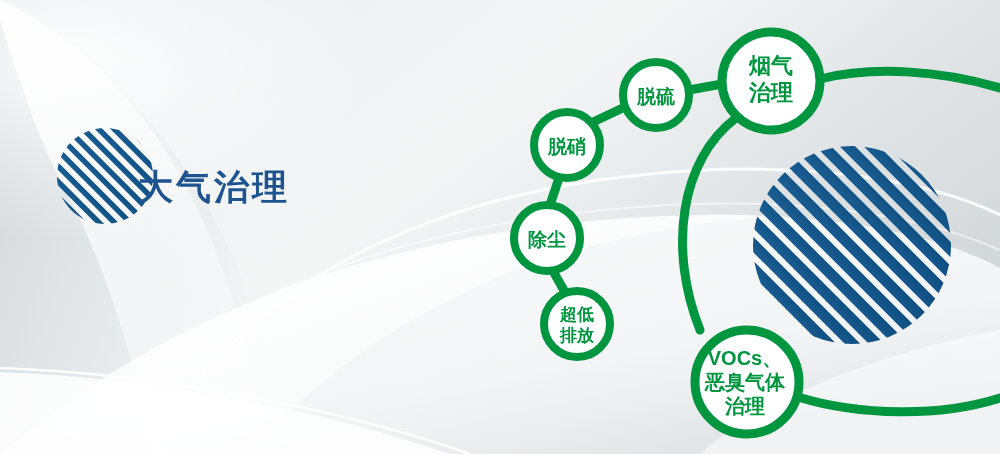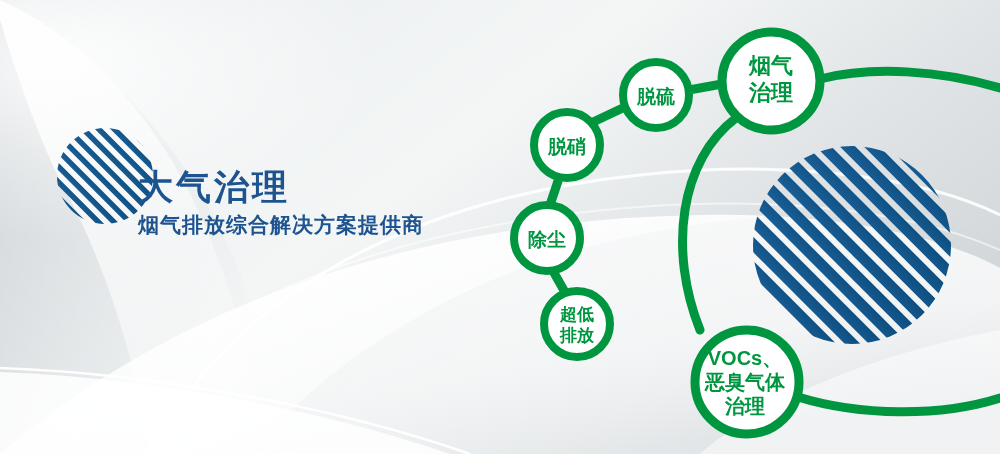--- a/index.html
+++ b/index.html
@@ -237,16 +237,15 @@
     <g>
       <circle cx="747" cy="382" r="52" fill="#ffffff" stroke="#009640" stroke-width="9"></circle>
       <text class="node-label" x="745" y="365" font-size="20" text-anchor="middle">VOCs、</text>
       <text class="node-label" x="745" y="389" font-size="20" text-anchor="middle">恶臭气体</text>
       <text class="node-label" x="745" y="413" font-size="20" text-anchor="middle">治理</text>
     </g>
   </svg>
 
   <div id="text-block">
     <div class="title-cn">大气治理</div>
-    <div class="subtitle-cn">烟气排放综合解决方案提供商</div>
   </div>
 
 </div>
 
 </body></html>

